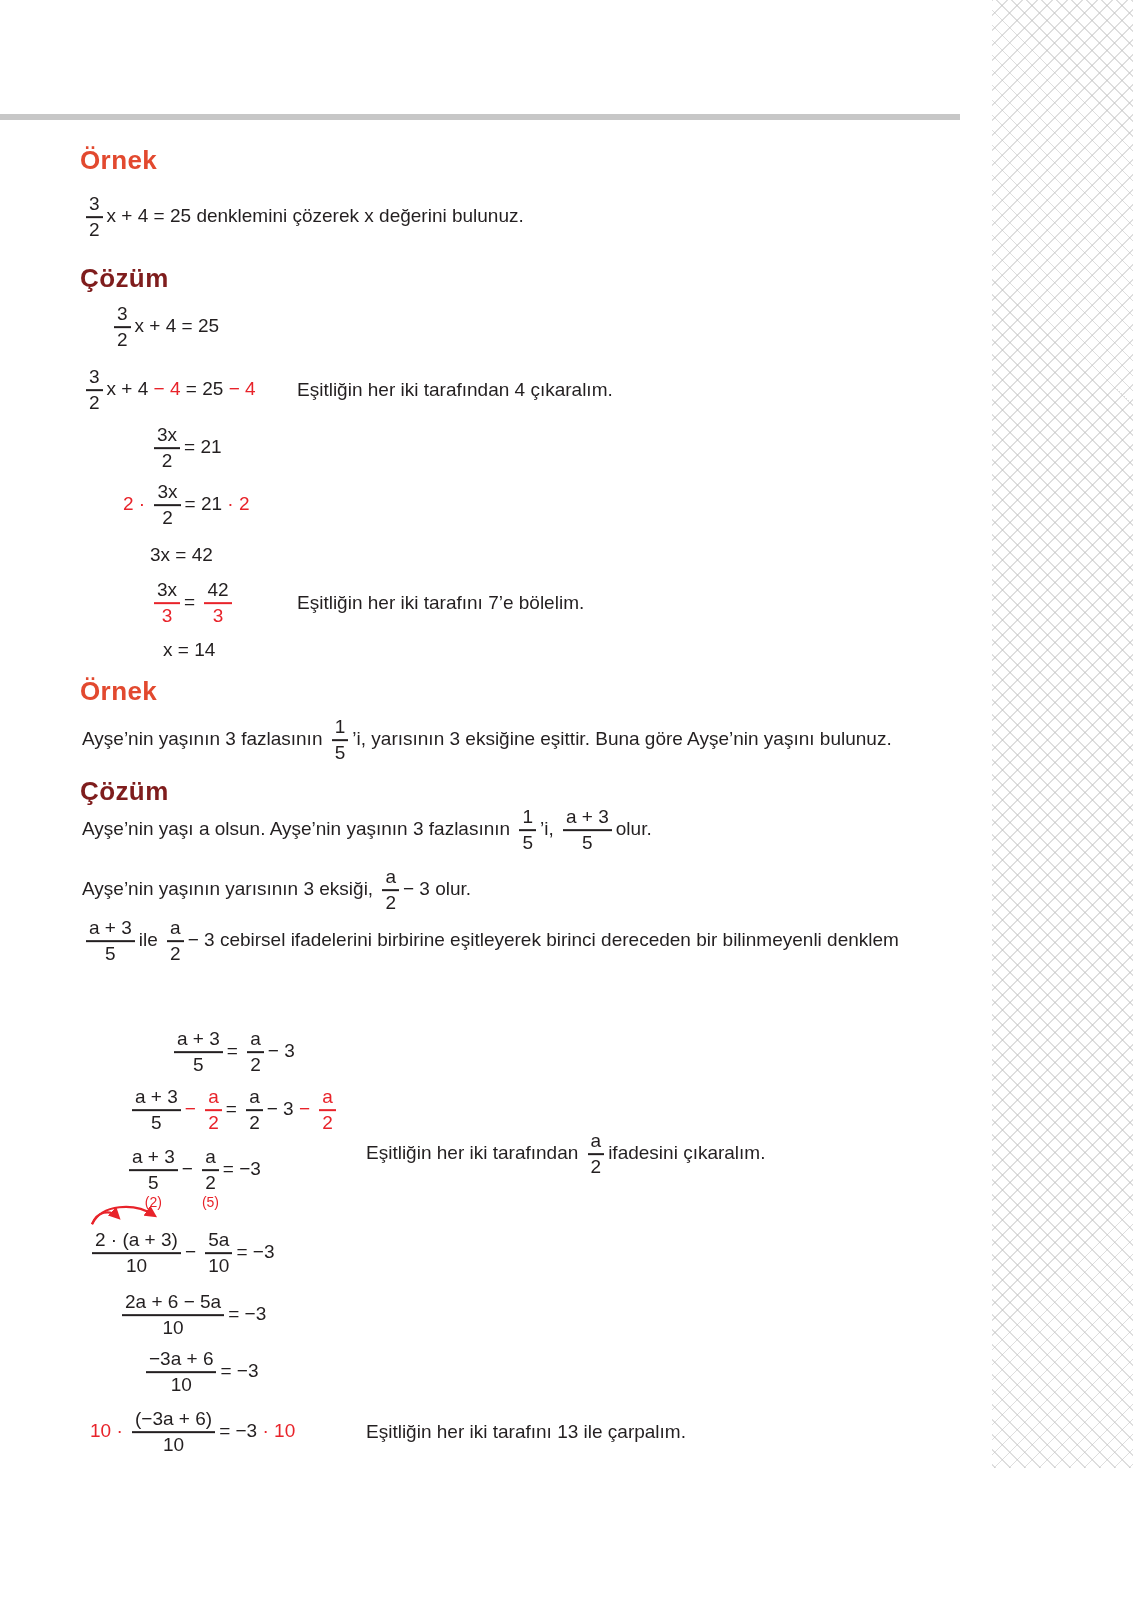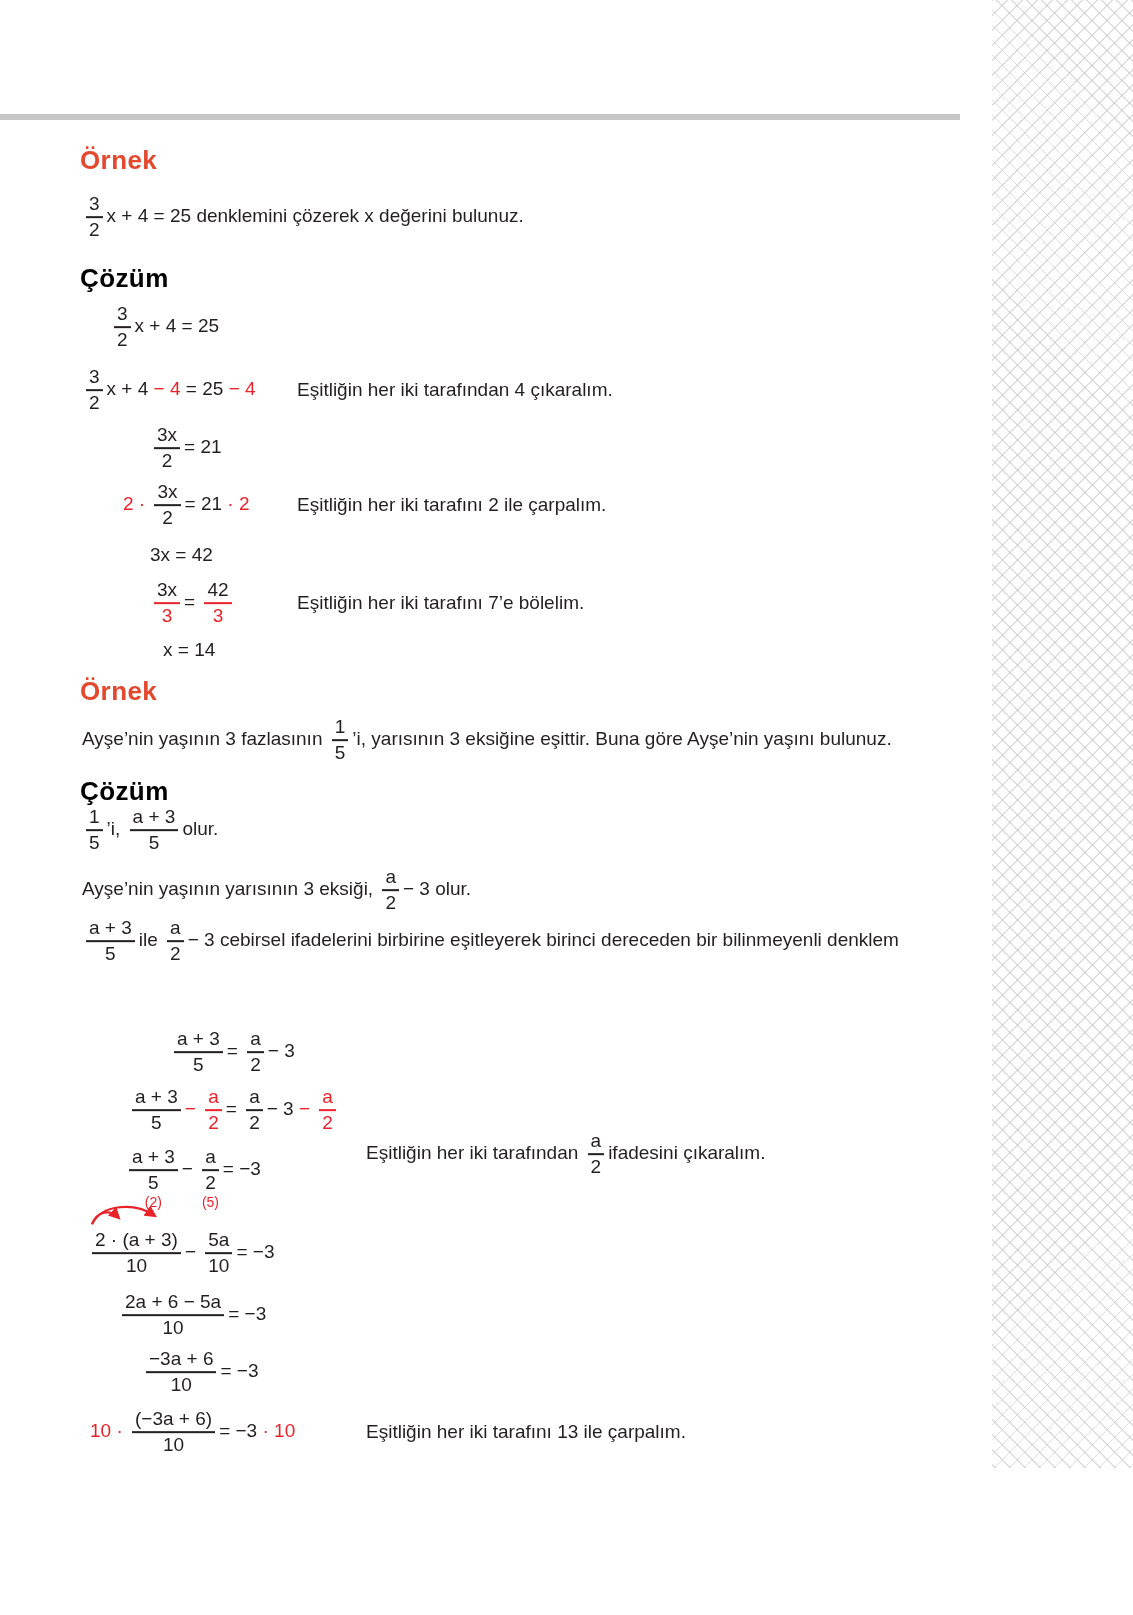--- a/index.html
+++ b/index.html
@@ -9,21 +9,21 @@
   }
   .topbar{position:absolute;left:0;top:114px;width:960px;height:6px;background:#c7c7c7;}
   .crosshatch{
     position:absolute;left:992px;top:0;width:141px;height:1615px;background-color:#fff;
     background-image:
       repeating-linear-gradient(45deg, rgba(190,190,190,.5) 0 1.3px, transparent 1.3px 10.6px),
       repeating-linear-gradient(135deg, rgba(190,190,190,.5) 0 1.3px, transparent 1.3px 10.6px);
   }
   .hd{position:absolute;font-size:26px;font-weight:bold;letter-spacing:.4px;white-space:nowrap;}
   .hd-red{color:#e2492f;}
-  .hd-blue{color:#000000;}
+  .hd-blue{color:#7f1d1d;}
   .row,.ann{
     position:absolute;transform:translateY(-50%);white-space:nowrap;
     font-size:19px;line-height:1.25;
   }
   .red{color:#e8232a;}
   .frac{
     display:inline-flex;flex-direction:column;align-items:center;vertical-align:middle;
     margin:0 4px;position:relative;text-align:center;line-height:1.15;
   }
   .frac .num{padding:0 3px 1px;border-bottom:2px solid #231f20;}
@@ -94,21 +94,20 @@
   </div>
 
   <div class="row" style="left:123px;top:505px">
     <span class="red">2 ·</span>
     <span class="frac">
         <span class="num">3x</span>
         <span class="den">2</span>
       </span><span>= 21</span>
     <span class="red">· 2</span>
   </div>
-  <div class="ann" style="left:297px;top:505px">Eşitliğin her iki tarafını 2 ile çarpalım.</div>
 
   <div class="row" style="left:150px;top:555px">3x = 42</div>
 
   <div class="row" style="left:150px;top:603px">
     <span class="frac redbar">
         <span class="num">3x</span>
         <span class="den red">3</span>
       </span><span>=</span>
     <span class="frac redbar">
         <span class="num">42</span>
@@ -125,20 +124,21 @@
     <span>Ayşe’nin yaşının 3 fazlasının</span>
     <span class="frac">
         <span class="num">1</span>
         <span class="den">5</span>
       </span><span>’i, yarısının 3 eksiğine eşittir. Buna göre Ayşe’nin yaşını bulunuz.</span>
   </div>
 
   <div class="hd hd-blue" style="left:80px;top:776px">Çözüm</div>
 
   <div class="row" style="left:82px;top:830px">
+    <span>Ayşe’nin yaşı a olsun. Ayşe’nin yaşının 3 fazlasının</span>
     <span class="frac">
         <span class="num">1</span>
         <span class="den">5</span>
       </span><span>’i,</span>
     <span class="frac">
         <span class="num">a + 3</span>
         <span class="den">5</span>
       </span><span>olur.</span>
   </div>
 

